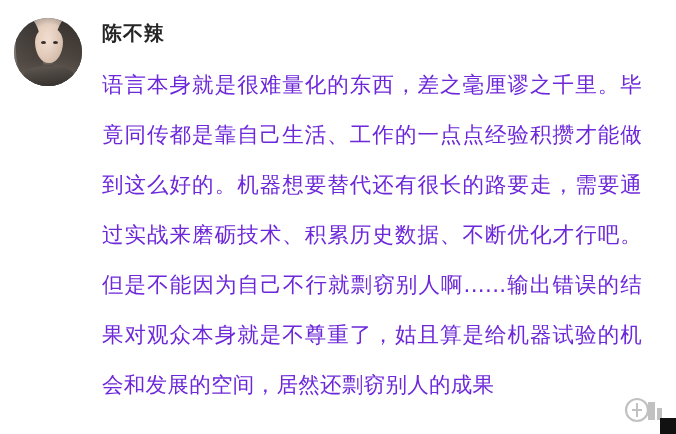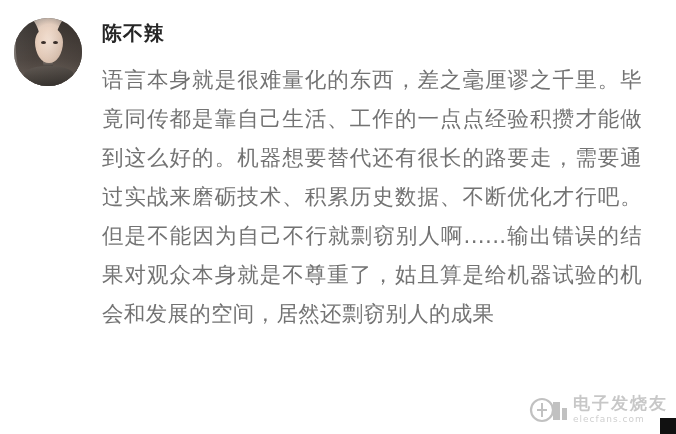--- a/index.html
+++ b/index.html
@@ -99,22 +99,22 @@
   .username {
     font-size: 20px;
     font-weight: bold;
     color: #262626;
     letter-spacing: 1px;
     line-height: 26px;
     margin: 6px 0 14px 0;
   }
   .msg-text {
     font-size: 21.5px;
-    color: #737373;
-    line-height: 39px;
+    color: #6d28d9;
+    line-height: 50px;
     letter-spacing: 0.3px;
     text-align: justify;
     word-break: break-all;
     max-width: 540px;
   }
   .timestamp {
     margin-top: 22px;
     font-size: 18px;
     color: #a6a6a6;
     letter-spacing: 0.5px;
@@ -187,21 +187,17 @@
 
   <div class="watermark">
     <div class="wm-logo">
       <svg width="40" height="38" viewBox="0 0 40 38" aria-hidden="true">
         <circle cx="13" cy="20" r="11" fill="none" stroke="#8f8f8f" stroke-width="2.2"></circle>
         <path d="M13 13 L13 27 M8 20 L18 20" stroke="#8f8f8f" stroke-width="2" fill="none"></path>
         <path d="M24 30 L24 12 L31 12 L31 30 Z" fill="#8f8f8f"></path>
         <path d="M33 30 L33 18 L38 18 L38 30 Z" fill="#8f8f8f"></path>
       </svg>
     </div>
-    <div class="wm-text">
-      <span class="wm-cn">电子发烧友</span>
-      <span class="wm-en">elecfans.com</span>
-    </div>
   </div>
 
   <div class="wm-corner"></div>
 
 </div>
 
 </body></html>

